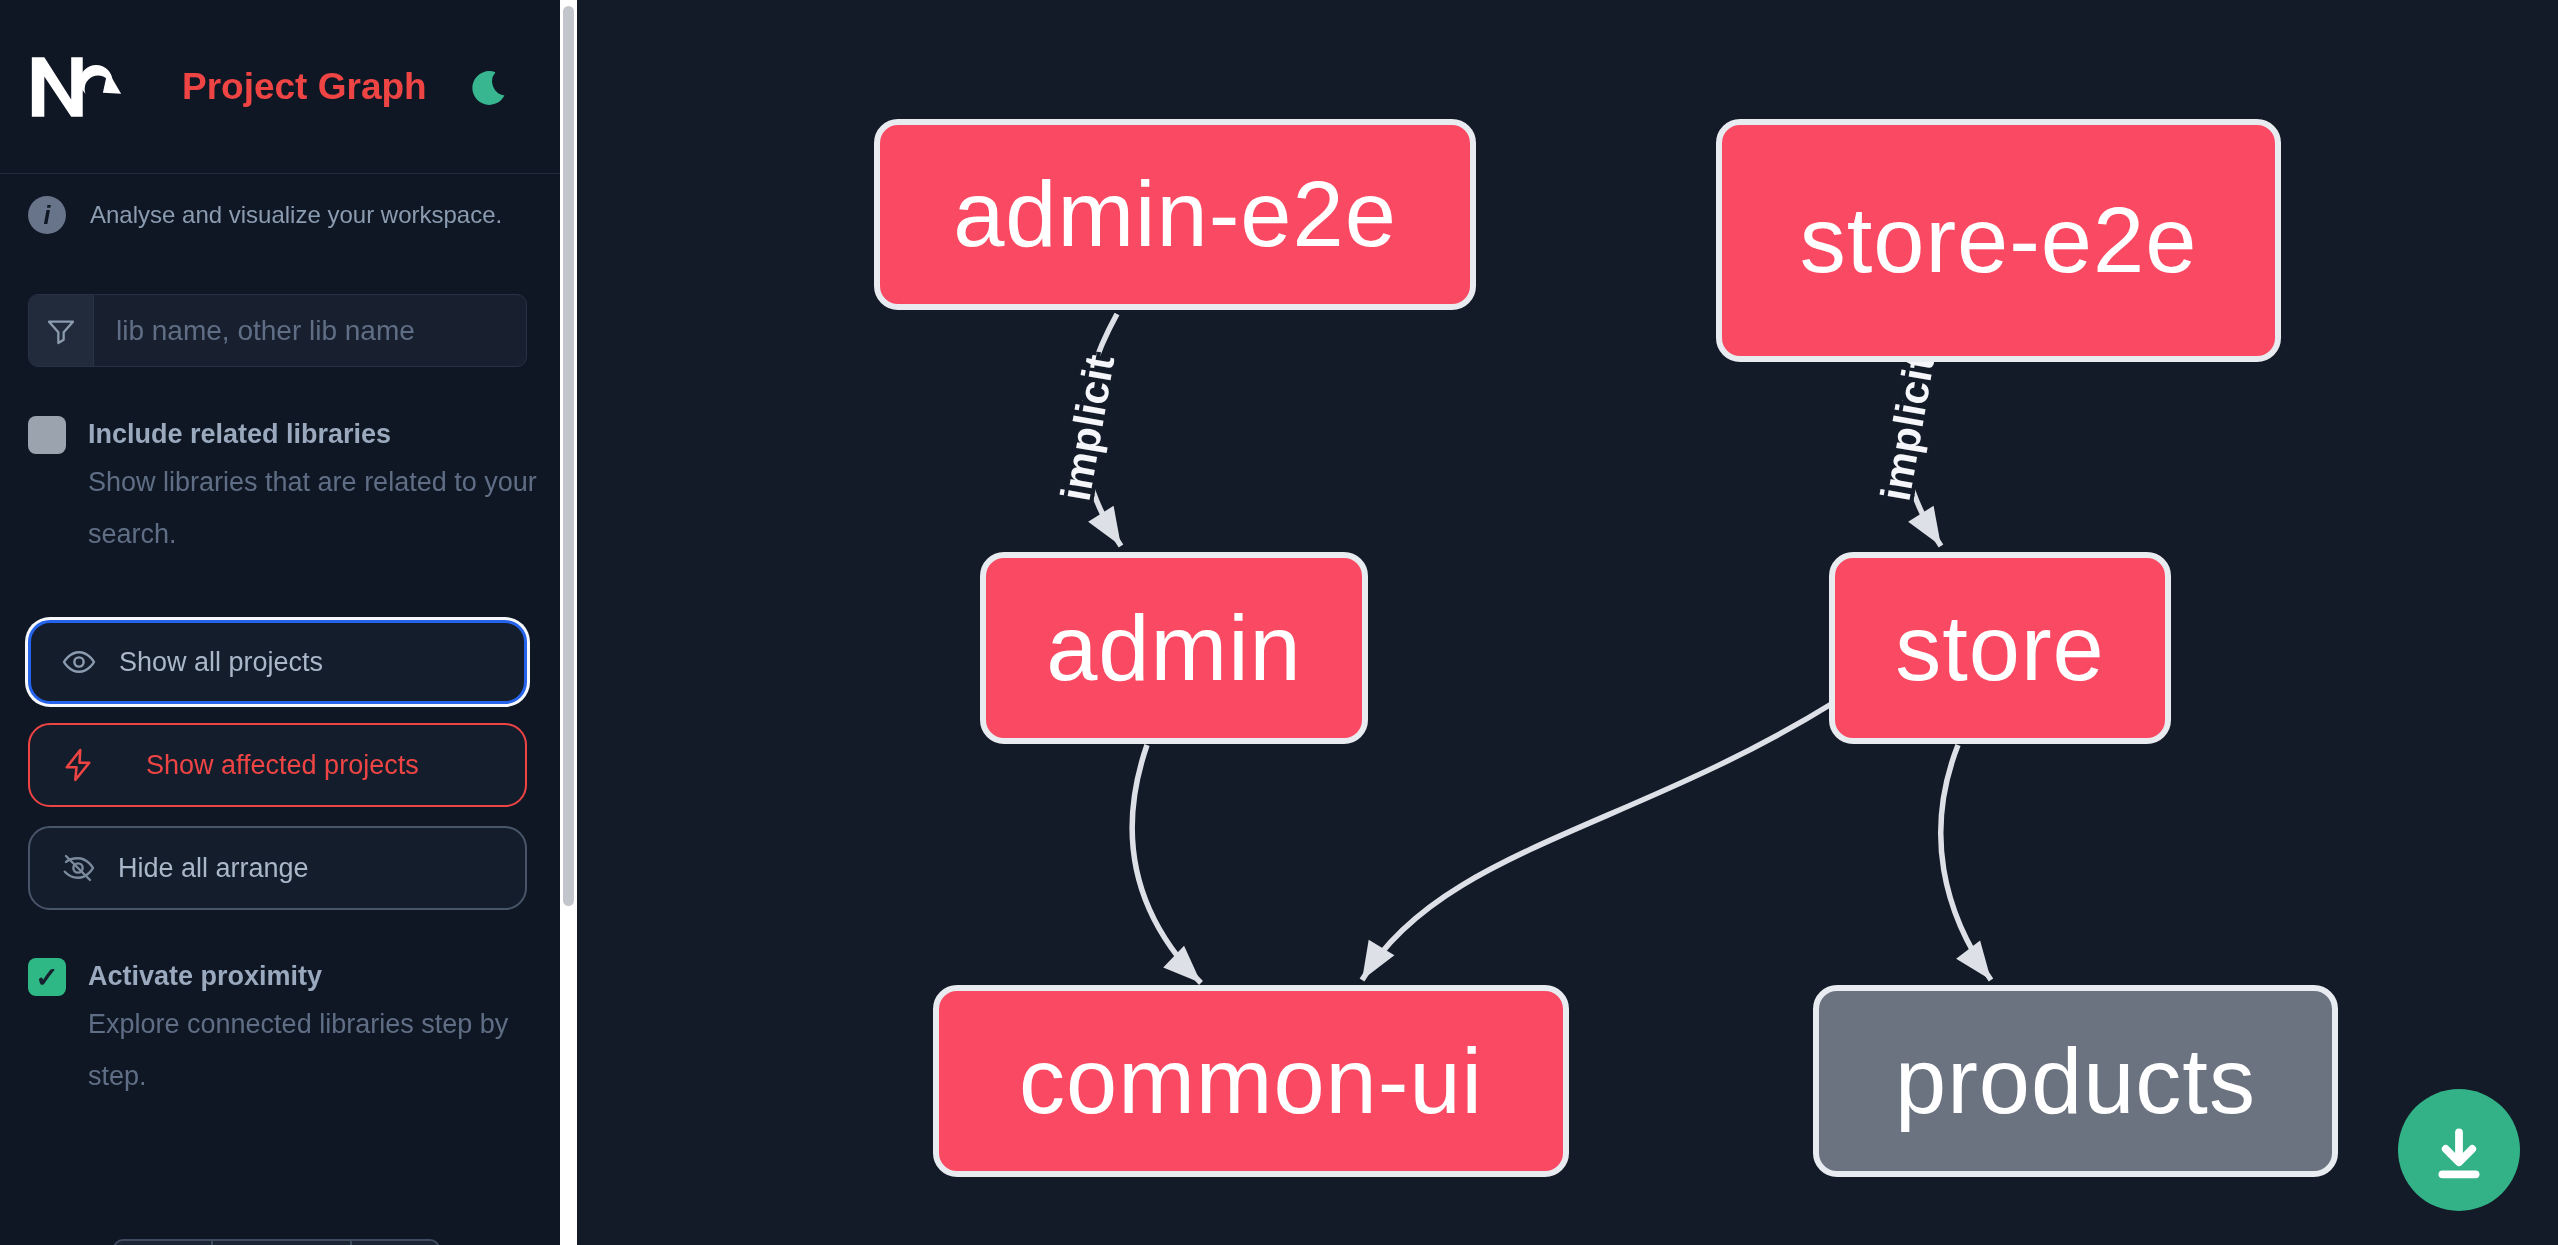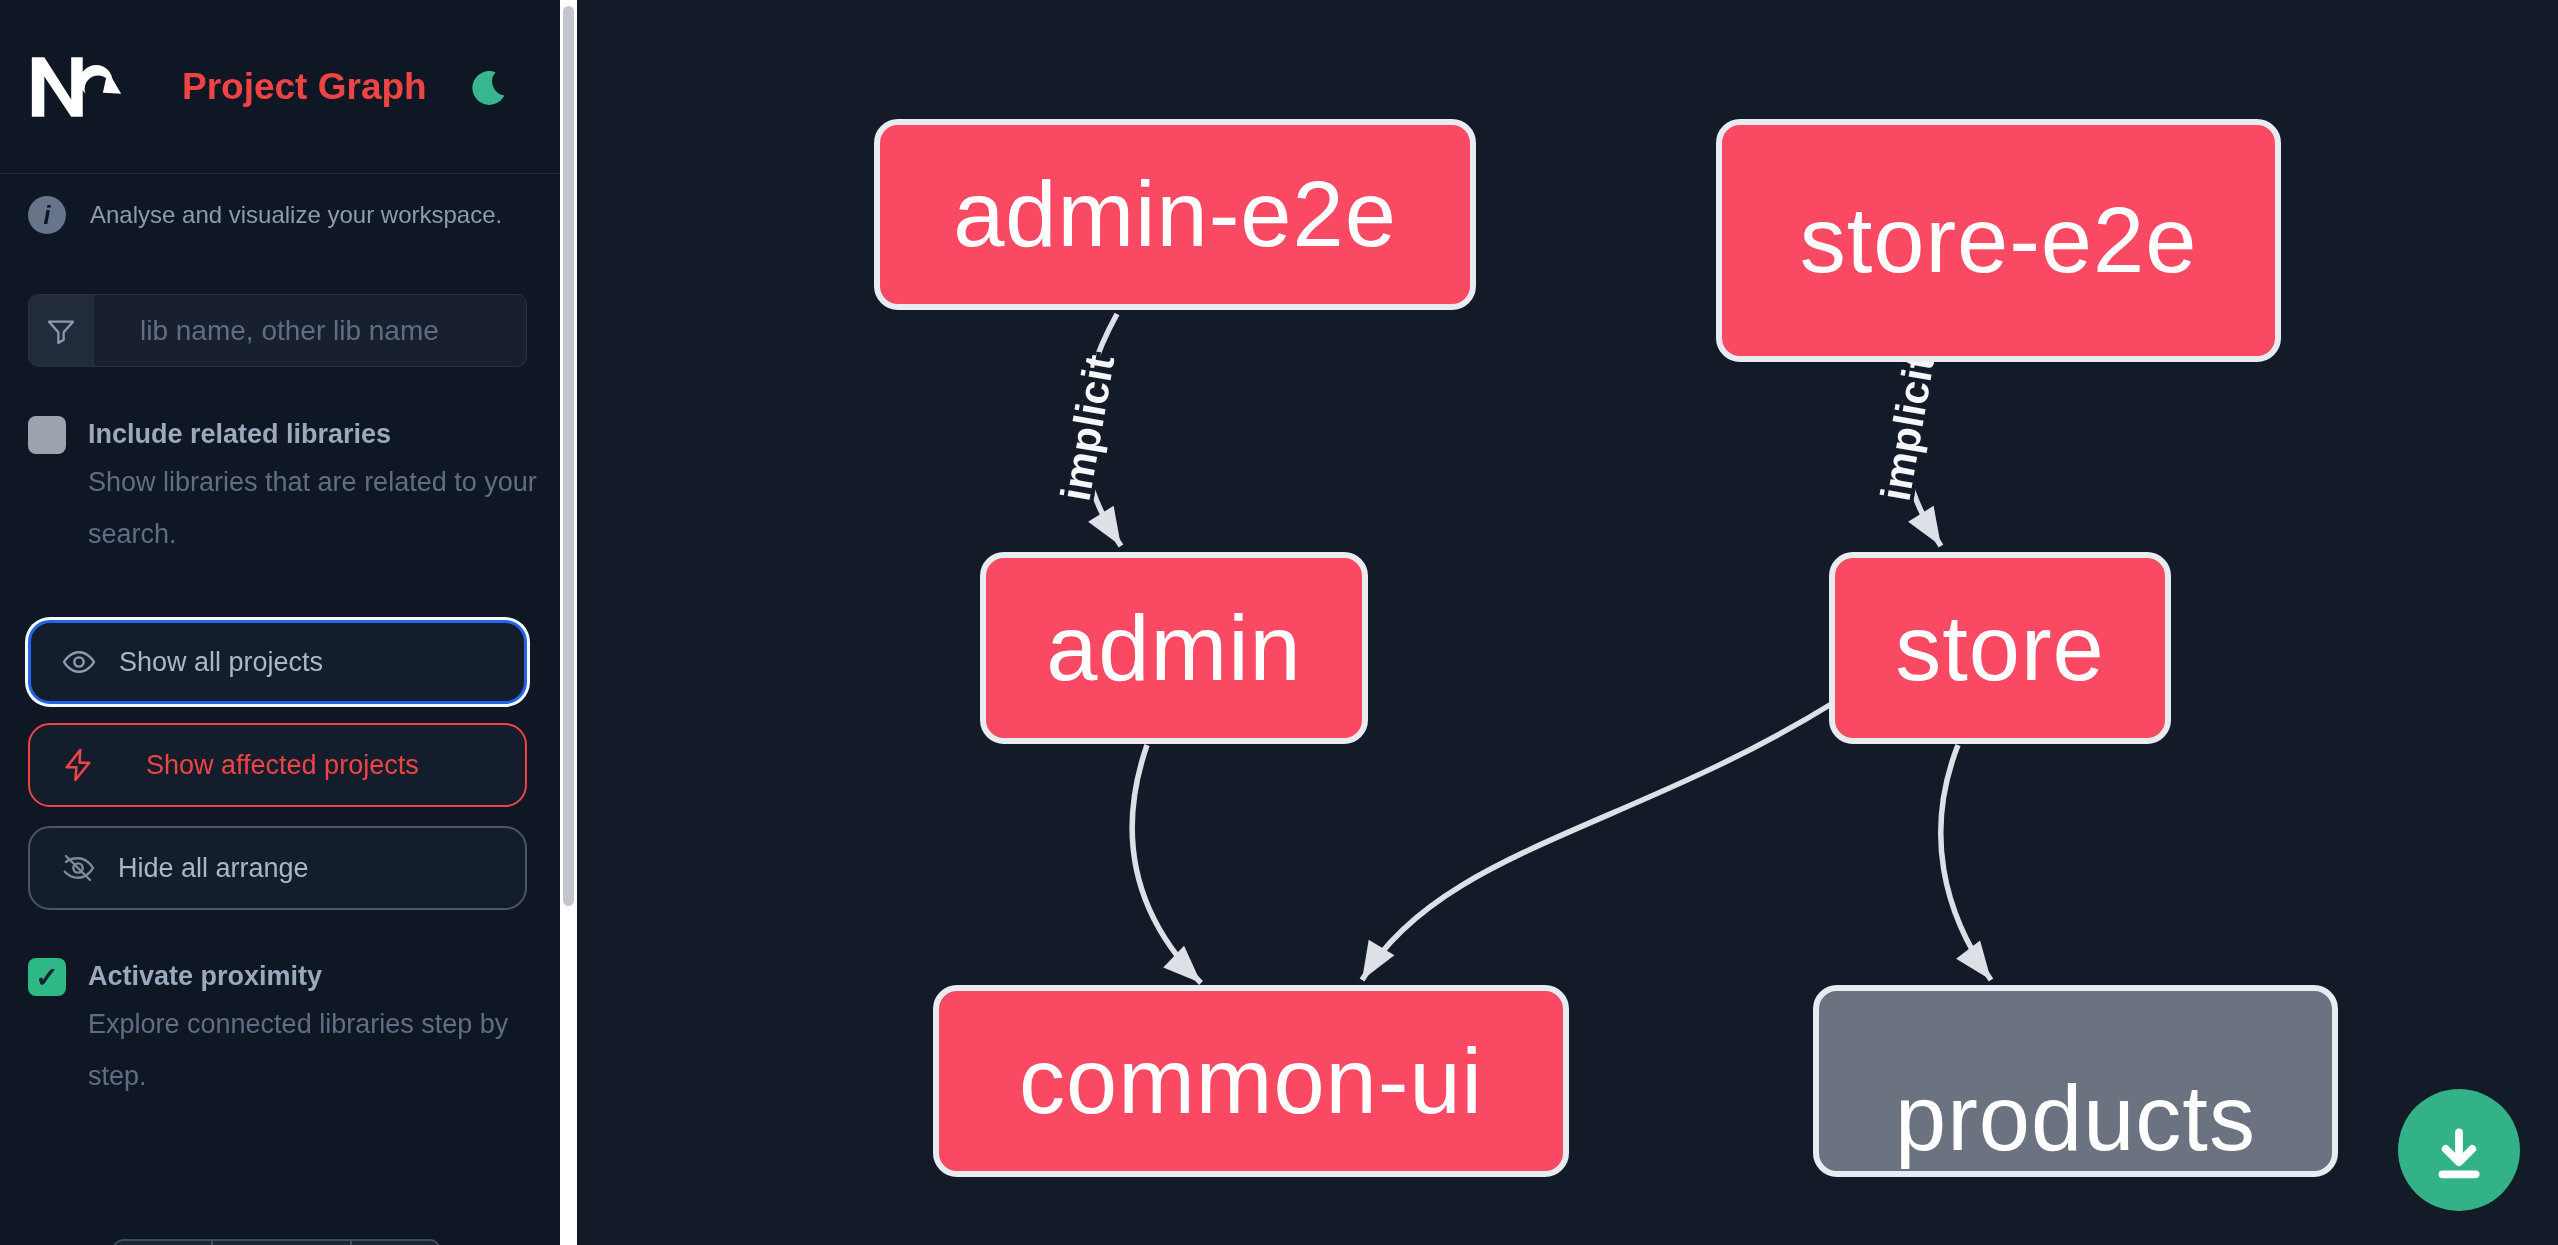--- a/index.html
+++ b/index.html
@@ -74,21 +74,21 @@
     background:#67748a; color:#0f1725;
     font-weight:800; font-size:25px; font-style:italic;
     display:flex; align-items:center; justify-content:center;
     flex:0 0 38px;
   }
   .tagline { font-size:24px; color:#8b9bb0; margin-left:24px; }
 
   .search-box {
     margin-top:60px; height:73px; width:499px;
     display:flex; border-radius:10px; overflow:hidden;
-    border:1px solid #273246; background:#18202f;gap:24px;
+    border:1px solid #273246; background:#18202f;
   }
   .search-icon-cell {
     width:65px; background:#212b3c;
     display:flex; align-items:center; justify-content:center;
     border-right:1px solid #273246;
   }
   .search-box input {
     flex:1; background:transparent; border:none; outline:none;
     font-family:"Liberation Sans",sans-serif;
     font-size:28px; color:#c8d2e0; padding:0 22px;
@@ -175,21 +175,21 @@
     </div>
   <div class="graph-node affected" style="left: 980px; top: 552px; width: 388px; height: 192px;">
       <span>admin</span>
     </div>
   <div class="graph-node affected" style="left: 1829px; top: 552px; width: 342px; height: 192px;">
       <span>store</span>
     </div>
   <div class="graph-node affected" style="left: 933px; top: 985px; width: 636px; height: 192px;">
       <span>common-ui</span>
     </div>
-  <div class="graph-node default" style="left: 1813px; top: 985px; width: 525px; height: 192px; align-items: flex-end;">
+  <div class="graph-node default" style="left: 1813px; top: 985px; width: 525px; height: 192px;">
       <span>products</span>
     </div>
 <div class="edge-label" style="left: 1088px; top: 428px; transform: translate(-50%, -50%) rotate(-80deg);">implicit</div>
     <div class="edge-label" style="left: 1908px; top: 428px; transform: translate(-50%, -50%) rotate(-80deg);">implicit</div>
   </div>
 
 <button class="fab">
   <span>
     <svg class="icon" width="62" height="62" viewBox="0 0 56 56" fill="none" stroke="#ffffff" stroke-width="7" stroke-linecap="round" stroke-linejoin="round">
       <path d="M28 12 V38"></path>

